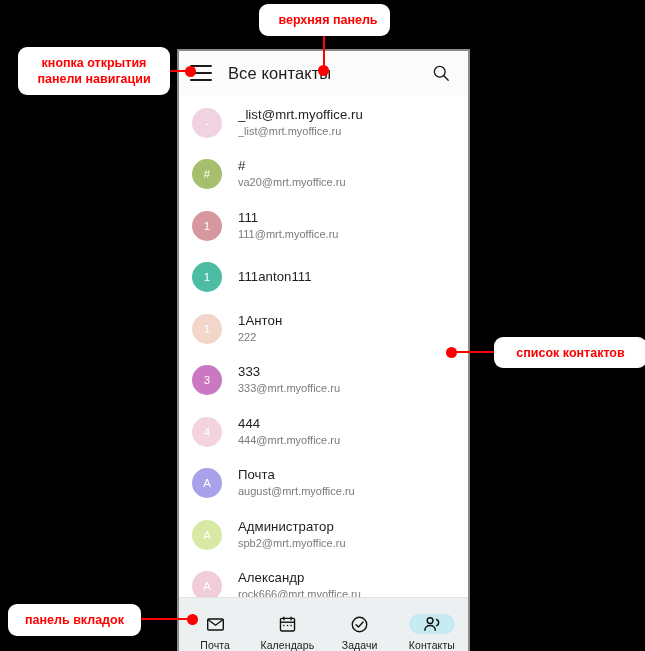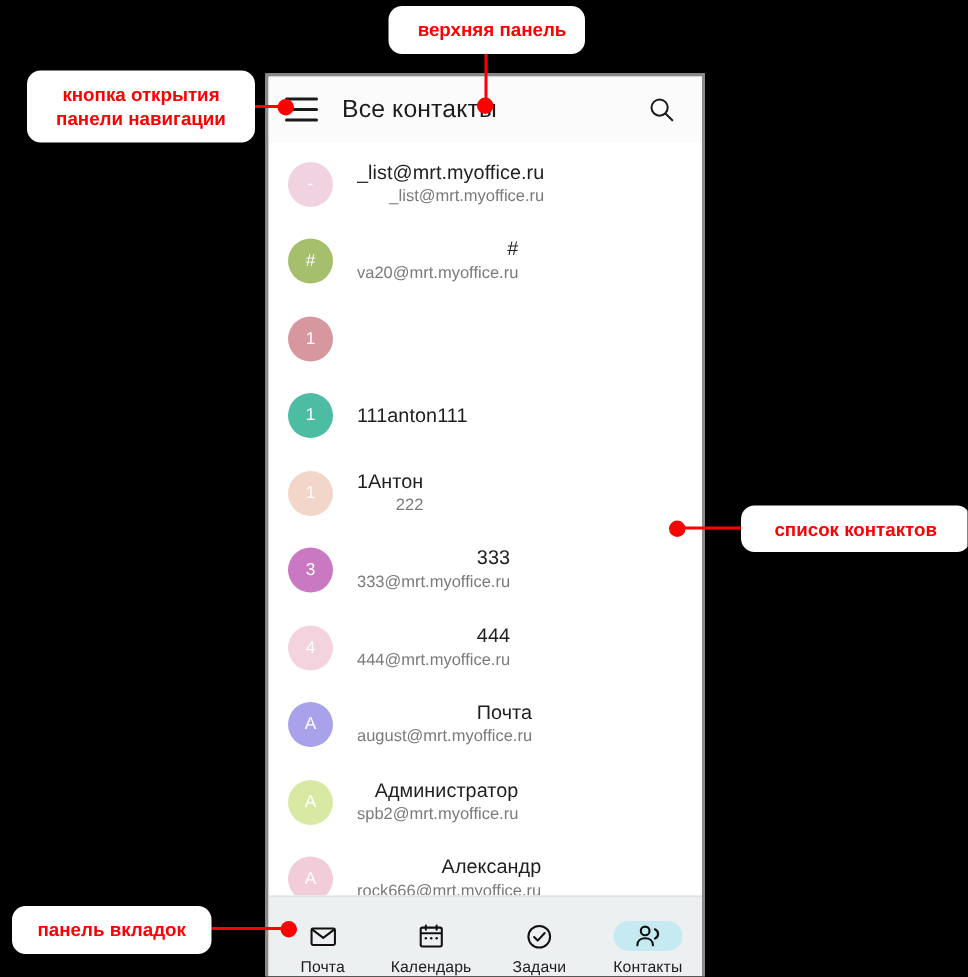--- a/index.html
+++ b/index.html
@@ -102,21 +102,20 @@
     align-items: center;
     justify-content: center;
     font-size: 11.5px;
     color: #ffffff;
     user-select: none;
   }
   .contact-text {
     margin-left: 16px;
     min-width: 0;
     overflow: hidden;
-    text-align: right;
   }
   .contact-name {
     font-size: 13.2px;
     color: #1e1e1e;
     line-height: 16px;
     white-space: nowrap;
     overflow: hidden;
     text-overflow: ellipsis;
     letter-spacing: .05px;
   }
@@ -247,20 +246,24 @@
       </div>
       <div class="contact-row">
         <div class="avatar" style="background: rgb(165, 191, 109);">#</div>
         <div class="contact-text">
           <div class="contact-name">#</div>
           <div class="contact-sub">va20@mrt.myoffice.ru</div>
         </div>
       </div>
       <div class="contact-row">
         <div class="avatar" style="background: rgb(214, 152, 158);">1</div>
+        <div class="contact-text">
+          <div class="contact-name">111</div>
+          <div class="contact-sub">111@mrt.myoffice.ru</div>
+        </div>
       </div>
       <div class="contact-row">
         <div class="avatar" style="background: rgb(76, 189, 163);">1</div>
         <div class="contact-text">
           <div class="contact-name">111anton111</div>
         </div>
       </div>
       <div class="contact-row">
         <div class="avatar" style="background: rgb(241, 214, 201);">1</div>
         <div class="contact-text">

